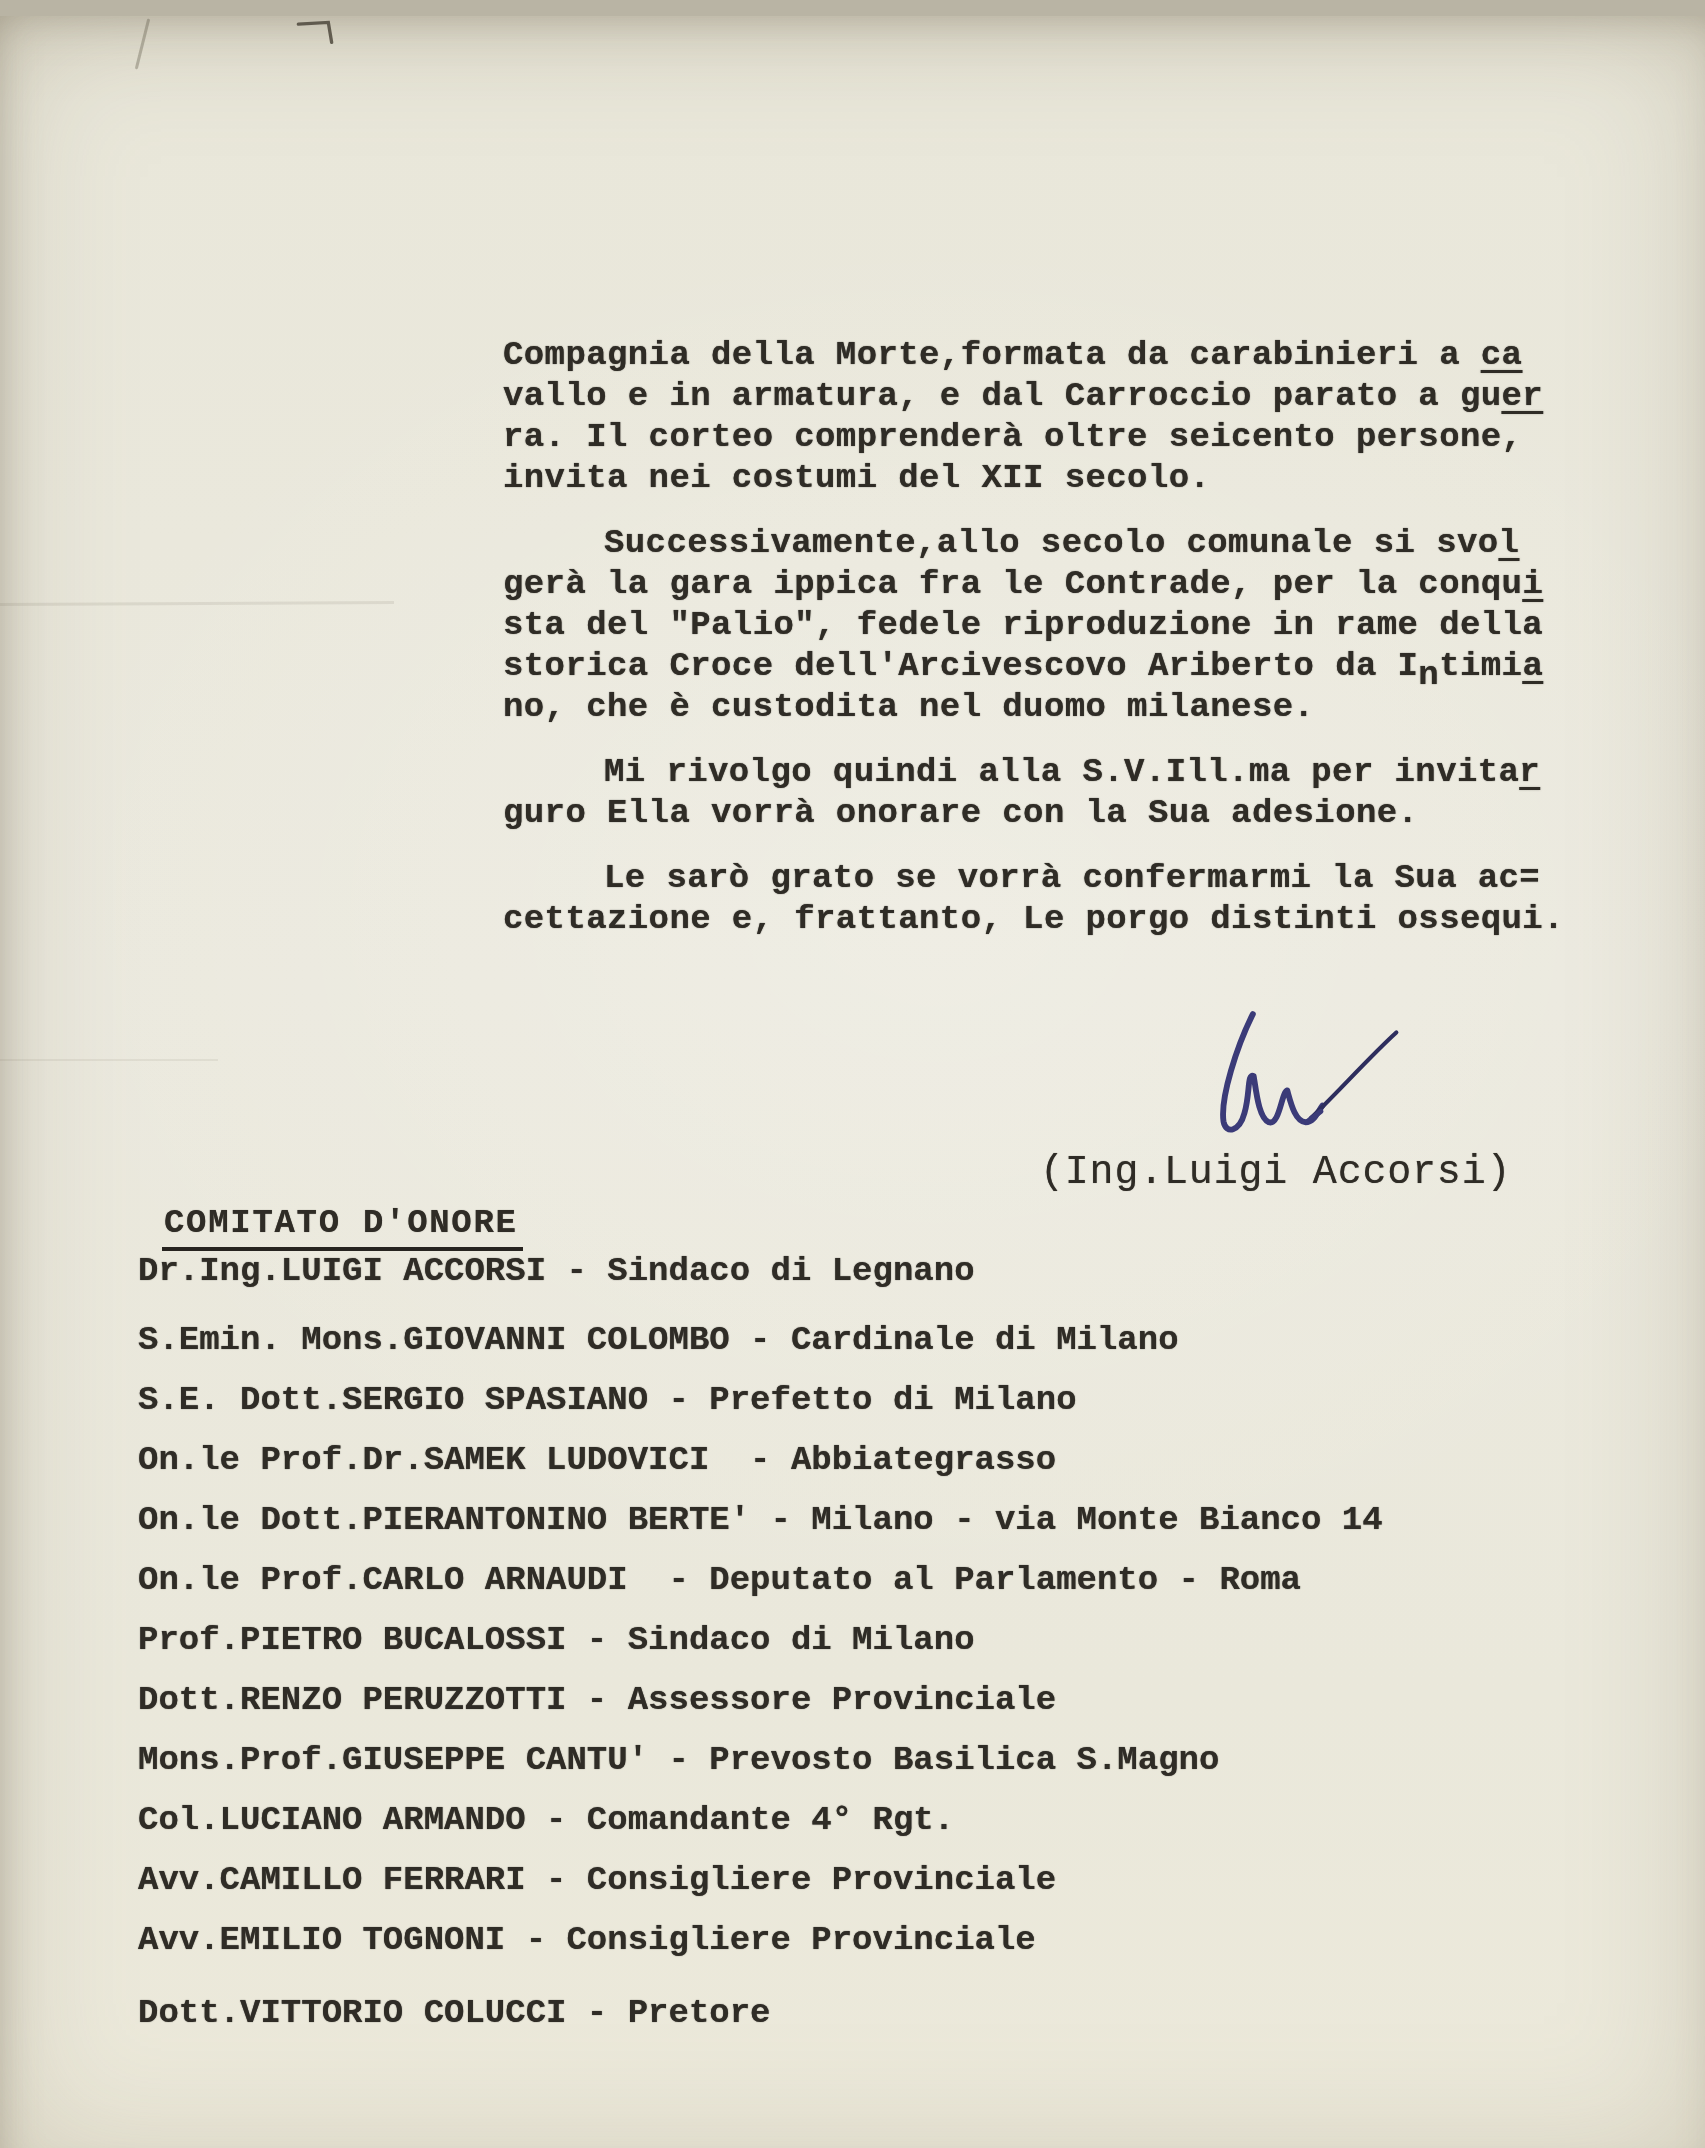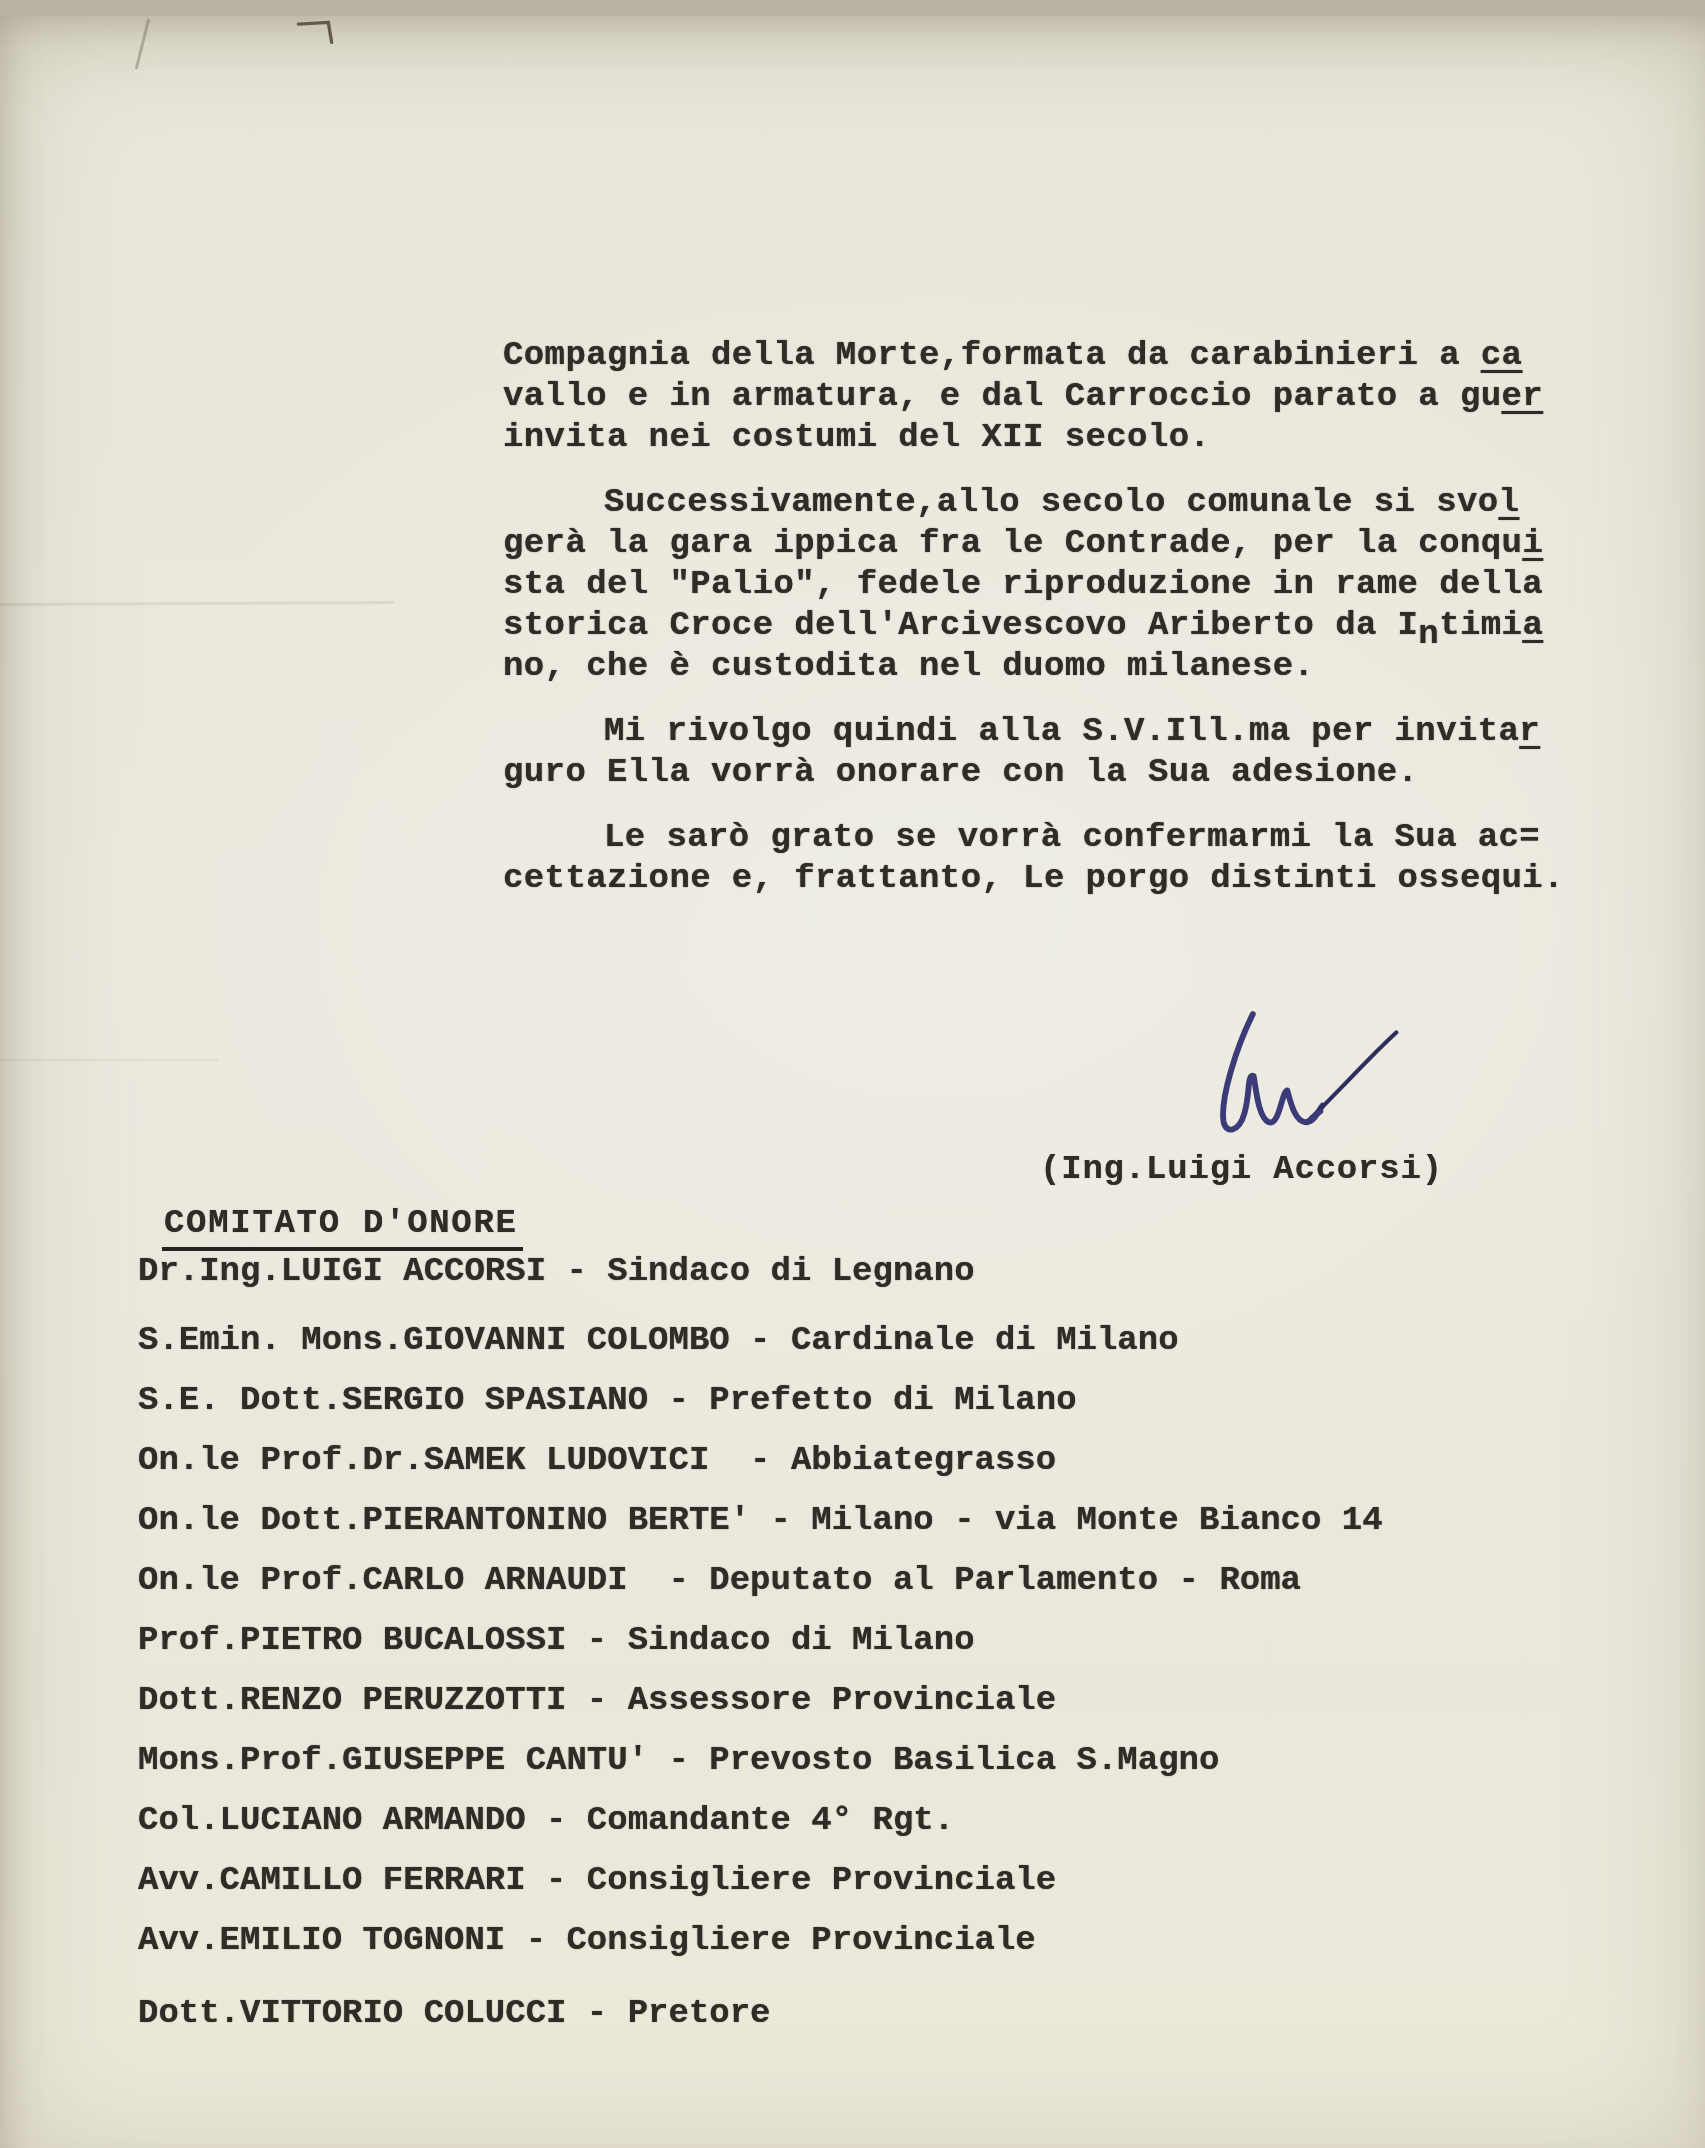--- a/index.html
+++ b/index.html
@@ -32,21 +32,21 @@
   .para{margin:0 0 24px 0;}
   .para .line{white-space:pre;}
   .para.indent .line:first-child{padding-left:101px;}
   .u{text-decoration:underline;text-decoration-thickness:2.9px;text-underline-offset:5.9px;}
   .drop{display:inline-block;transform:translateY(9.2px);}
 
   
   .sig-ink{position:absolute;left:1173px;top:988px;width:252px;height:151px;}
   .sig-name{
     position:absolute;left:1040px;top:1134px;
-    font-size:34px;font-weight:bold;letter-spacing:0.8px;white-space:pre;
+    font-size:40px;font-weight:normal;letter-spacing:0.8px;white-space:pre;
     text-shadow:0 0 0.8px rgba(47,44,38,0.7);
   }
 
   
   .committee-heading{
     position:absolute;left:164px;top:1188px;
     font-size:34px;font-weight:bold;letter-spacing:1.7px;white-space:pre;
     border-bottom:4.2px solid #272420;
     padding:0 5px 5px 1.7px;margin-left:-1.7px;
     text-shadow:0 0 0.8px rgba(47,44,38,0.8);
@@ -69,20 +69,21 @@
   <div class="fold f2"></div>
   <div class="crease"></div>
   <svg class="penmark" width="50" height="28.5" viewBox="0 0 60 34">
     <path d="M4,6 L40,4 L44,28" fill="none" stroke="rgba(70,64,52,0.8)" stroke-width="4" stroke-linecap="round"></path>
   </svg>
 
   <div class="letter">
       <div class="para">
         <div class="line"><span>Compagnia della Morte,formata da carabinieri a </span><span class="u">ca</span></div>
         <div class="line"><span>vallo e in armatura, e dal Carroccio parato a gu</span><span class="u">er</span></div>
+        <div class="line"><span>ra. Il corteo comprenderà oltre seicento persone,</span></div>
         <div class="line"><span>invita nei costumi del XII secolo.</span></div>
       </div>
       <div class="para indent">
         <div class="line"><span>Successivamente,allo secolo comunale si svo</span><span class="u">l</span></div>
         <div class="line"><span>gerà la gara ippica fra le Contrade, per la conqu</span><span class="u">i</span></div>
         <div class="line"><span>sta del "Palio", fedele riproduzione in rame della</span></div>
         <div class="line"><span>storica Croce dell'Arcivescovo Ariberto da I</span><span class="drop">n</span><span>timi</span><span class="u">a</span></div>
         <div class="line"><span>no, che è custodita nel duomo milanese.</span></div>
       </div>
       <div class="para indent">

